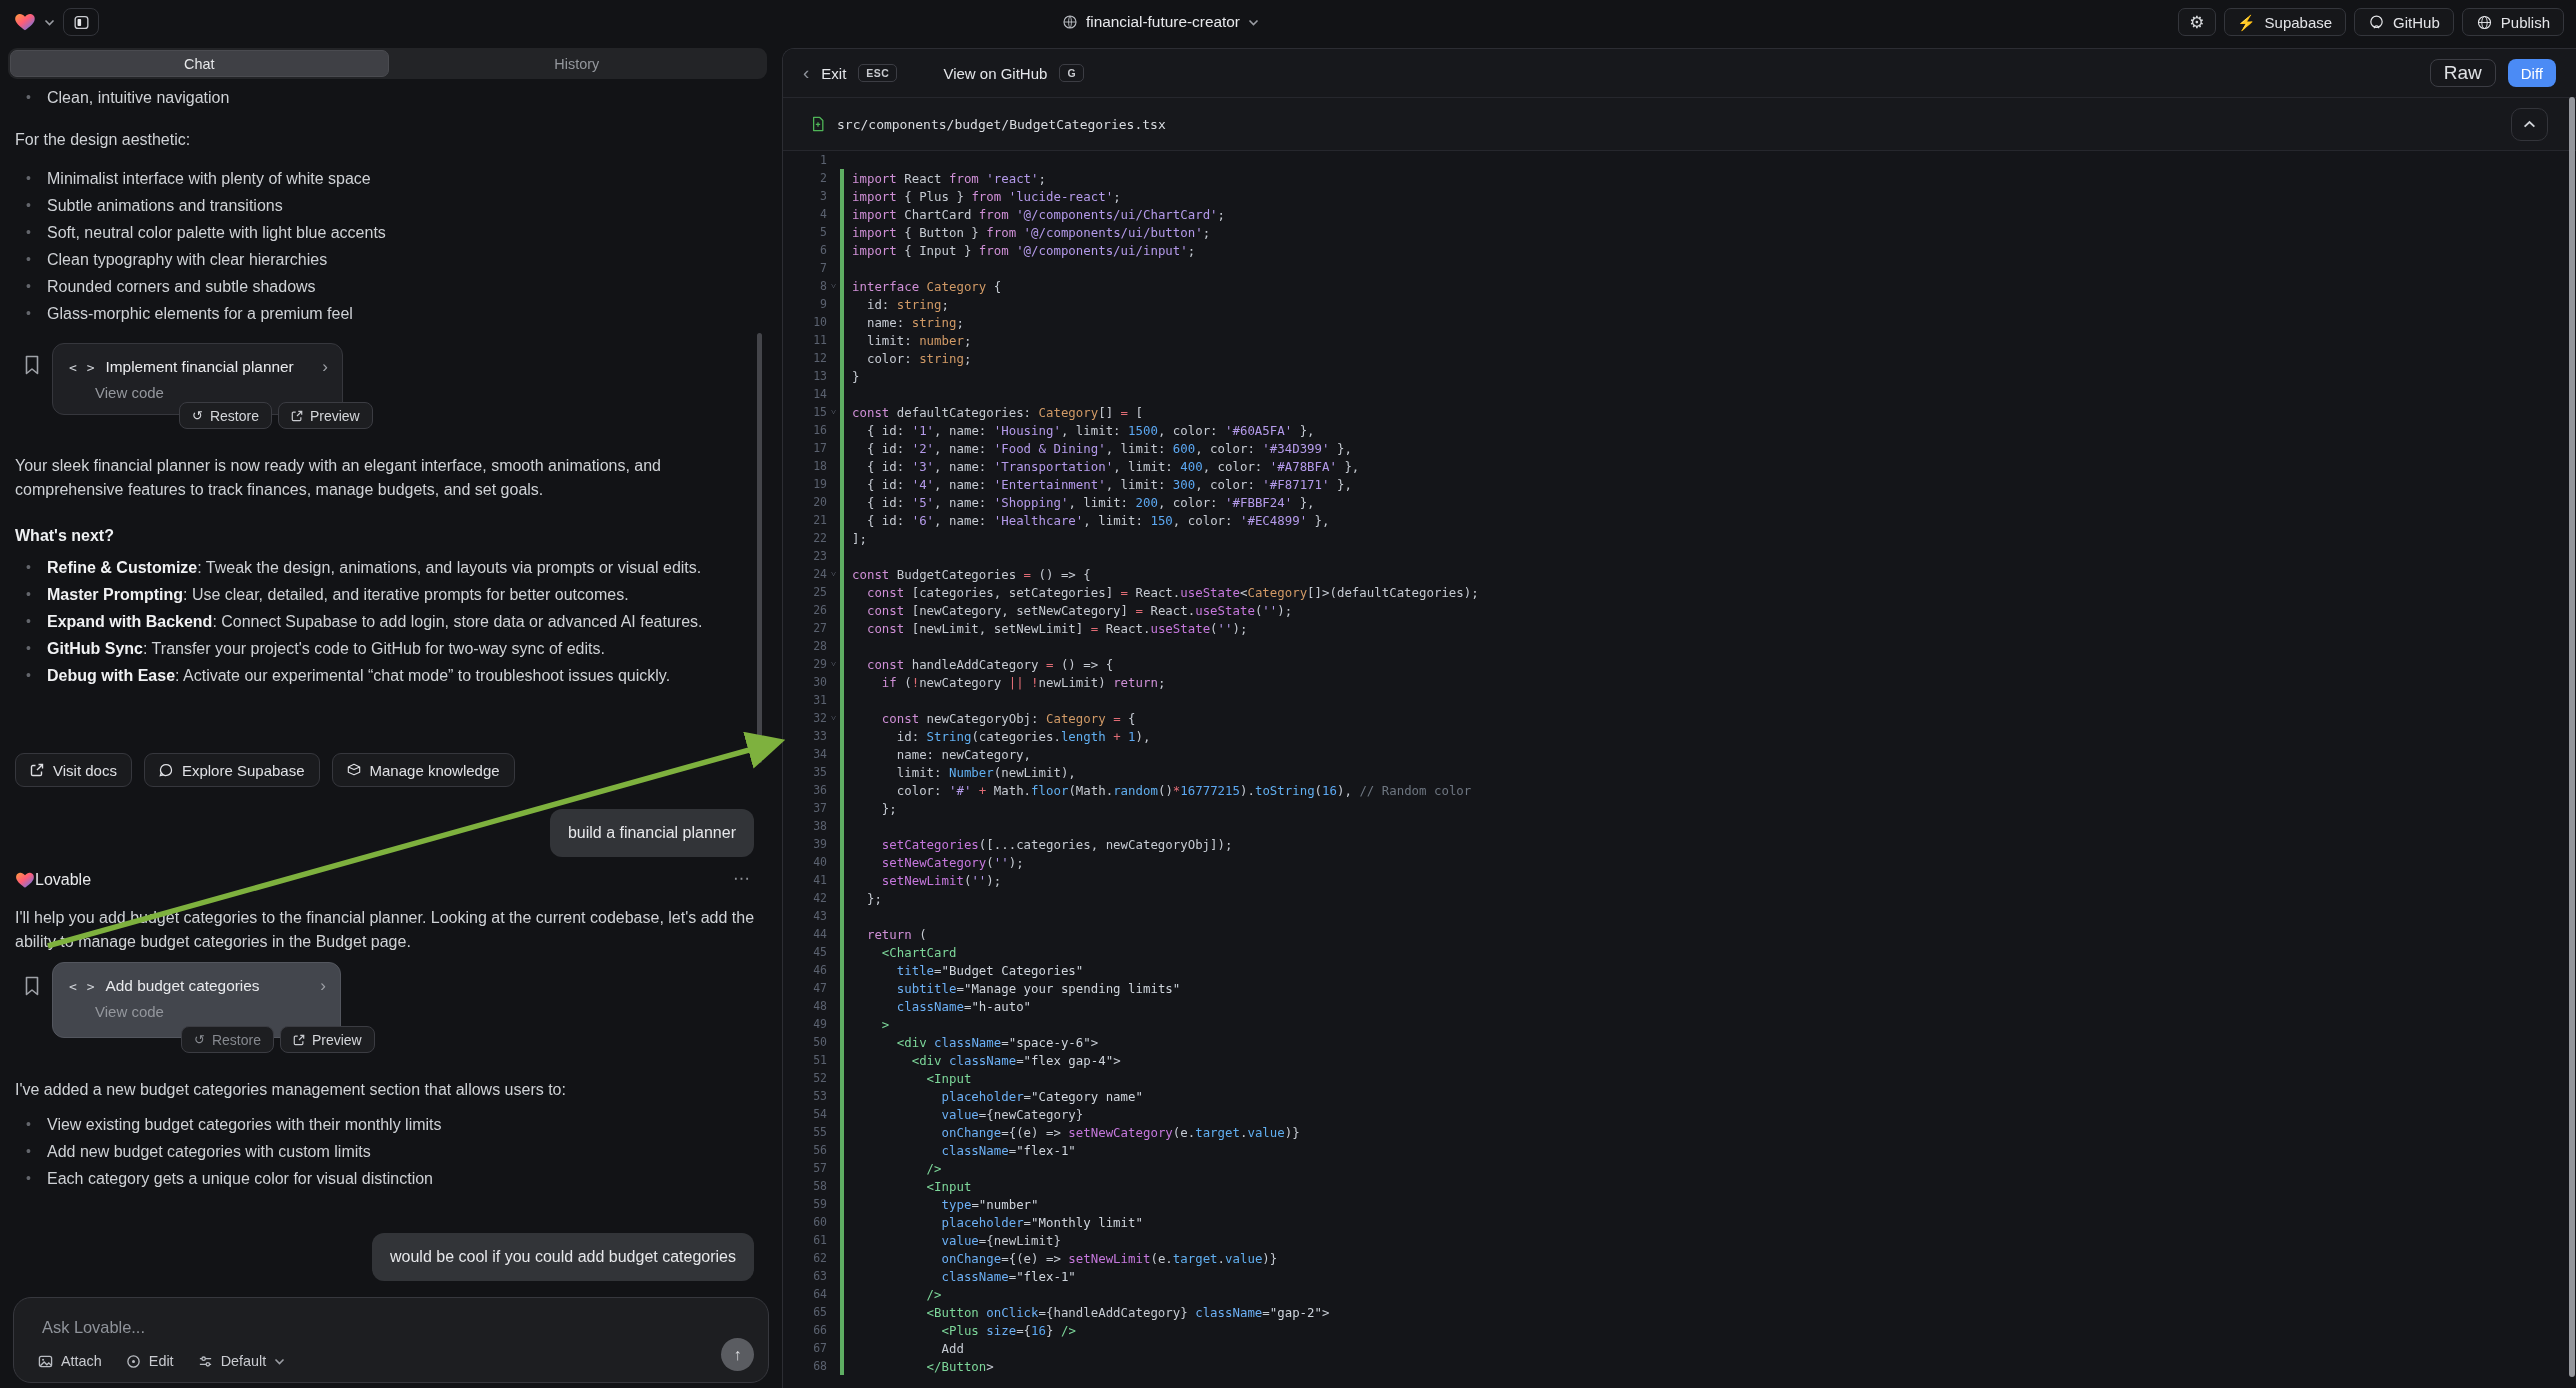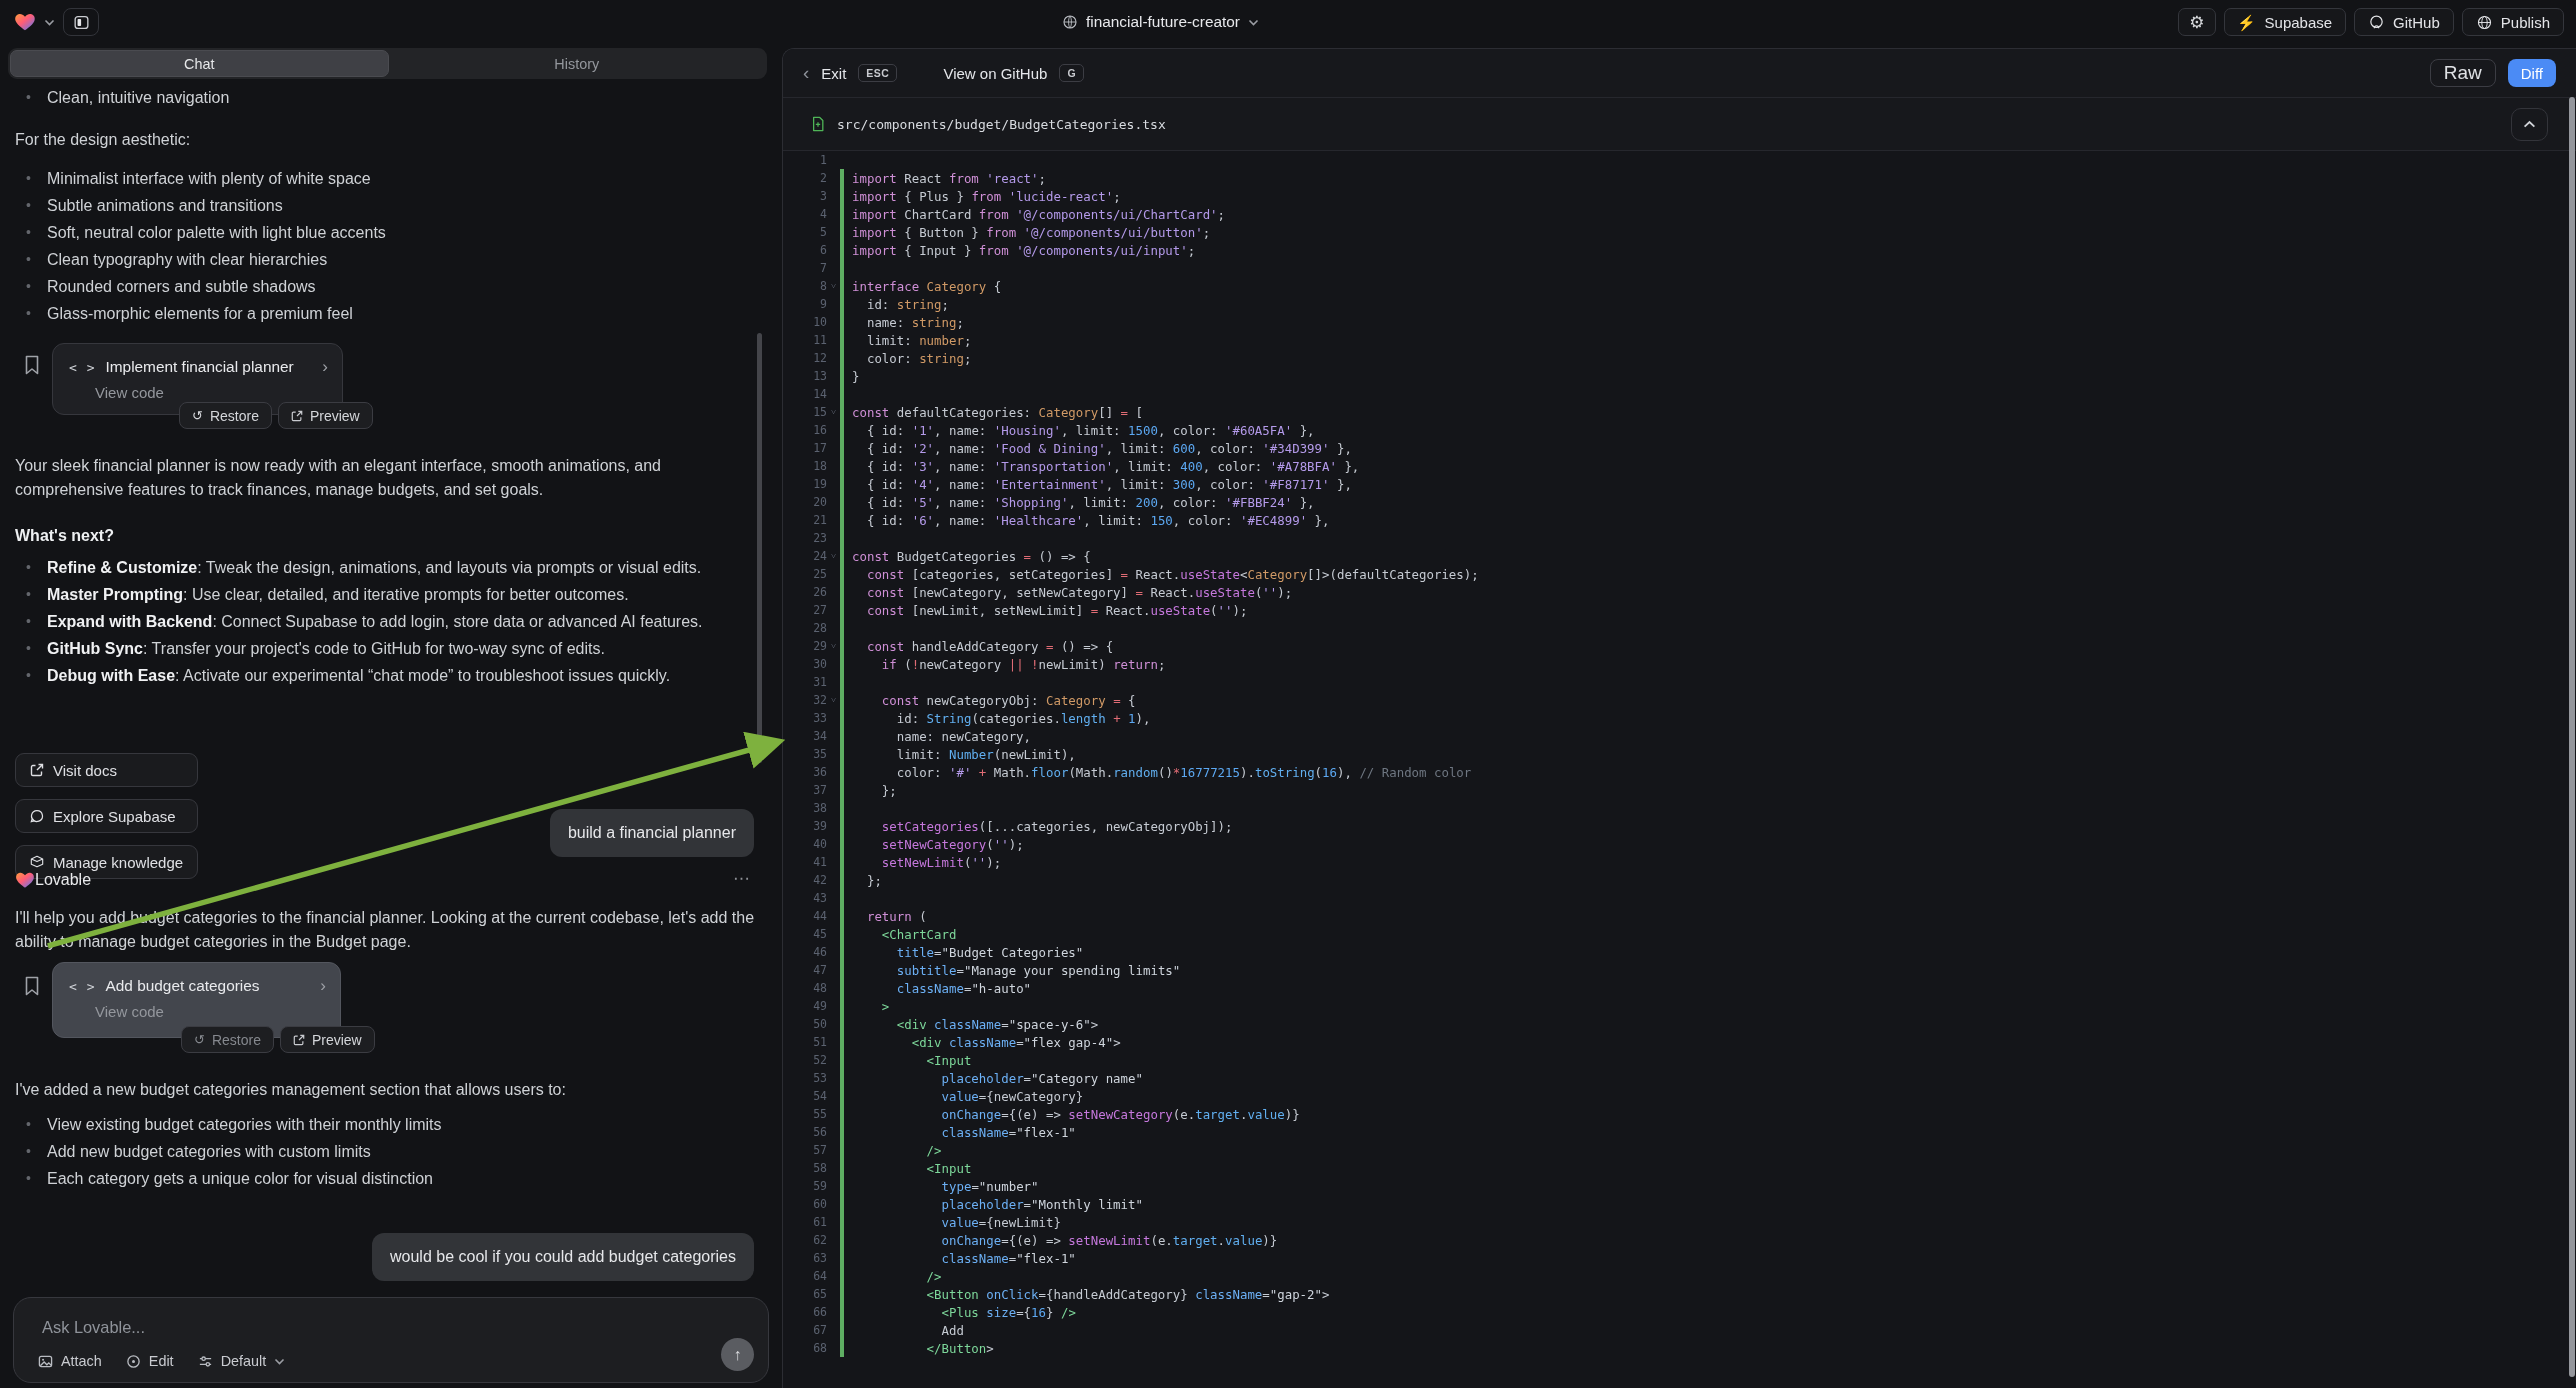--- a/index.html
+++ b/index.html
@@ -43,21 +43,21 @@
   .vcard .chevr { color:#9da0a6; font-size:17px; }
   .vcard .vsub { padding:7px 0 0 42px; font-size:15px; color:#94979d; cursor:pointer; }
   .bookmark { position:absolute; left:24px; width:16px; height:20px; }
   .bm1 { top:311px; } .bm2 { top:932px; }
   .pillrow { position:absolute; display:flex; gap:6px; }
   .pr1 { left:179px; top:358px; } .pr2 { left:181px; top:982px; }
   .pill { height:27px; display:flex; align-items:center; gap:7px; background:#1d1e21; border:1px solid #3b3c42; border-radius:8px; padding:0 12px; font-size:14px; color:#d4d6da; cursor:pointer; white-space:nowrap; }
   .pill .picon { font-size:13px; line-height:1; }
   .pill.dim { color:#85888e; }
 
-  .actionrow { position:absolute; left:15px; top:709px; display:flex; gap:12px;flex-direction:column; }
+  .actionrow { position:absolute; left:15px; top:709px; display:flex; gap:12px; }
   .abtn { height:34px; display:flex; align-items:center; gap:9px; background:#1a1b1e; border:1px solid #36373d; border-radius:9px; padding:0 14px; font-size:15px; color:#dfe0e4; cursor:pointer; white-space:nowrap; }
 
   .bubble { position:absolute; right:28px; max-width:558px; background:#323438; border-radius:12px; padding:13px 18px; font-size:16px; color:#e6e7ea; line-height:22px; }
   .bub1 { top:765px; } .bub2 { top:1189px; }
 
   .lov-row { position:absolute; left:15px; top:826px; display:flex; align-items:center; }
   .lov-name { font-size:16px; color:#e9eaec; }
   .more-dots { position:absolute; right:30px; top:824px; color:#8f9298; font-size:17px; letter-spacing:2px; cursor:pointer; }
 
   .composer { position:absolute; left:13px; top:1253px; width:756px; height:86px; background:#1d1e21; border:1px solid #37383e; border-radius:18px; }
@@ -482,20 +482,26 @@
             <span class="stripe added" style="background: rgb(95, 174, 99);"></span>
             <span class="code-text">  { id: <span class="tk-str">'5'</span>, name: <span class="tk-str">'Shopping'</span>, limit: <span class="tk-num">200</span>, color: <span class="tk-str">'#FBBF24'</span> },</span>
           </div>
           <div class="code-row">
             <span class="ln">21</span>
             <span class="fold"></span>
             <span class="stripe added" style="background: rgb(95, 174, 99);"></span>
             <span class="code-text">  { id: <span class="tk-str">'6'</span>, name: <span class="tk-str">'Healthcare'</span>, limit: <span class="tk-num">150</span>, color: <span class="tk-str">'#EC4899'</span> },</span>
           </div>
           <div class="code-row">
+            <span class="ln">22</span>
+            <span class="fold"></span>
+            <span class="stripe added" style="background: rgb(95, 174, 99);"></span>
+            <span class="code-text">];</span>
+          </div>
+          <div class="code-row">
             <span class="ln">23</span>
             <span class="fold"></span>
             <span class="stripe added" style="background: rgb(95, 174, 99);"></span>
             <span class="code-text"></span>
           </div>
           <div class="code-row">
             <span class="ln">24</span>
             <span class="fold">˅</span>
             <span class="stripe added" style="background: rgb(95, 174, 99);"></span>
             <span class="code-text"><span class="tk-kw">const</span> BudgetCategories <span class="tk-op">=</span> () =&gt; {</span>

